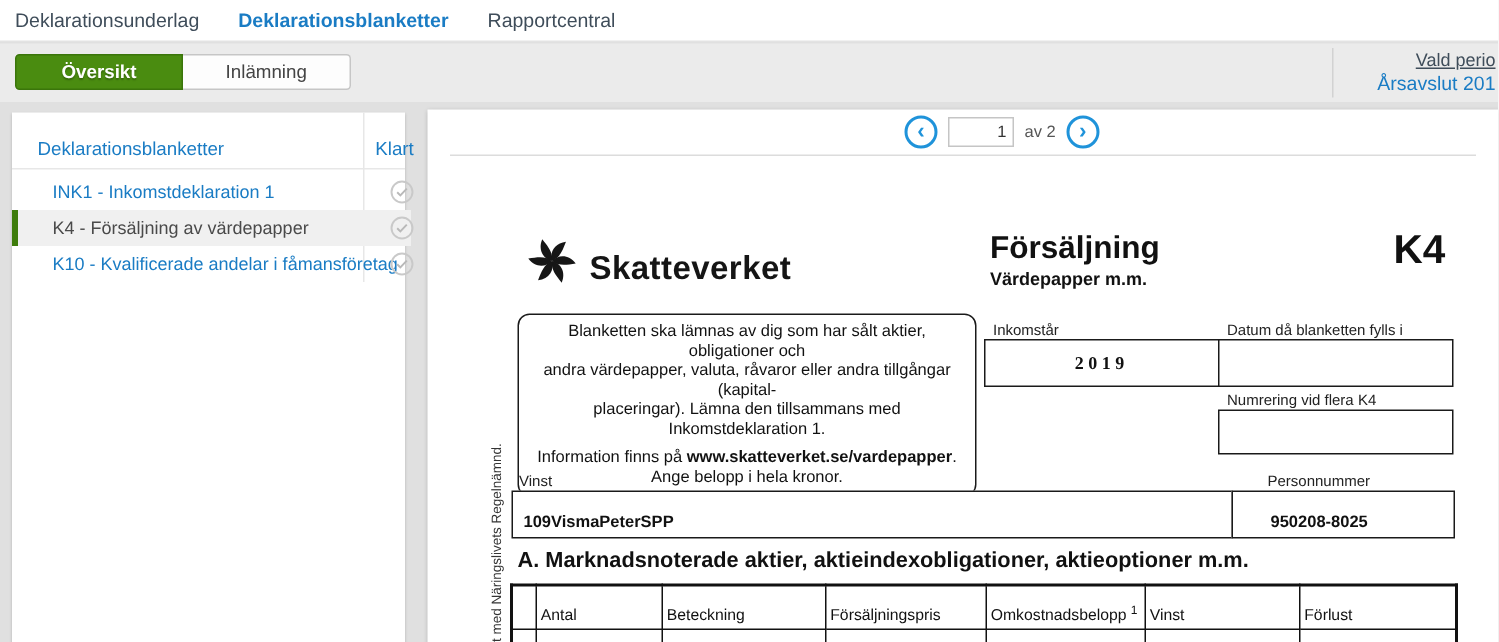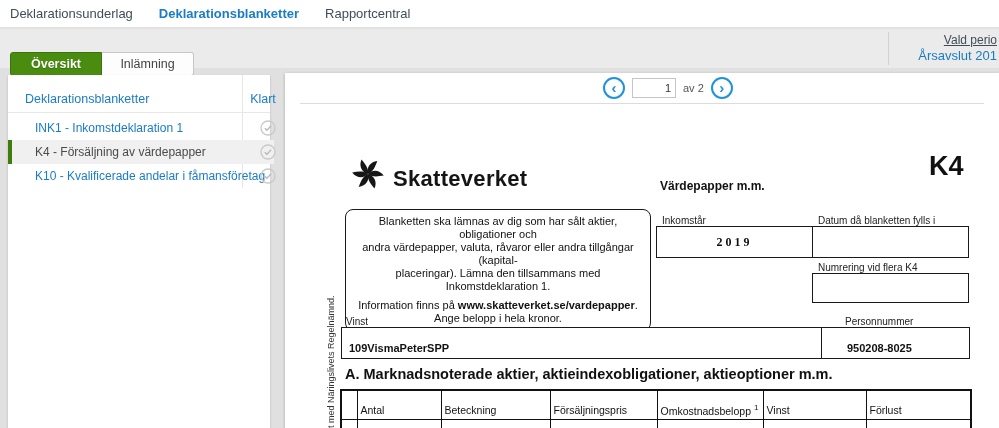--- a/index.html
+++ b/index.html
@@ -8,21 +8,21 @@
 
   
   .topnav{position:absolute;left:0;top:0;width:999px;height:28px;background:#fff;border-bottom:1px solid #e3e3e3;
     display:flex;align-items:center;gap:26px;padding-left:10px;box-sizing:border-box;}
   .topnav .navitem{font-size:13px;color:#3f4d5a;cursor:pointer;}
   .topnav .navitem.active{color:#1a7cc4;font-weight:bold;}
 
   
   .toolbar{position:absolute;left:0;top:29px;width:999px;height:39px;background:#ebebeb;}
   .seg{position:absolute;left:10px;top:7px;display:flex;}
-  .segbtn{width:92px;height:24px;font-size:12.5px;display:flex;align-items:center;justify-content:center;box-sizing:border-box;cursor:pointer;margin-top:16px;}
+  .segbtn{width:112px;height:24px;font-size:12.5px;display:flex;align-items:center;justify-content:center;box-sizing:border-box;cursor:pointer;}
   .segbtn.on{background:#4a8c10;border:1px solid #3a750a;color:#fff;border-radius:3px 0 0 3px;font-weight:bold;text-shadow:0 1px 1px rgba(0,0,0,.25);}
   .segbtn.off{background:#fdfdfd;border:1px solid #c6c6c6;border-left:none;color:#444;border-radius:0 3px 3px 0;}
   .tb-divider{position:absolute;left:888px;top:3px;width:1px;height:33px;background:#d2d2d2;}
   .period{position:absolute;right:2px;top:4px;width:110px;text-align:right;line-height:15px;}
   .period .plabel{font-size:12px;color:#3f4d5a;display:block;white-space:nowrap;text-decoration:underline;}
   .period .pvalue{font-size:13px;color:#1a7cc4;display:block;white-space:nowrap;cursor:pointer;}
 
   
   .sidebar{position:absolute;left:8px;top:75px;width:262px;height:360px;background:#fff;box-shadow:0 1px 2px rgba(0,0,0,.2);}
   .sb-title{position:absolute;left:17px;top:17px;font-size:12.5px;color:#1a7cc4;}
@@ -148,20 +148,21 @@
             <path d="M18 18 C 12 16.5, 8.5 10.5, 11.5 3.5 C 15.5 8.5, 18.8 12.5, 18 18 Z" transform="rotate(60 18 18)"></path>
             <path d="M18 18 C 12 16.5, 8.5 10.5, 11.5 3.5 C 15.5 8.5, 18.8 12.5, 18 18 Z" transform="rotate(120 18 18)"></path>
             <path d="M18 18 C 12 16.5, 8.5 10.5, 11.5 3.5 C 15.5 8.5, 18.8 12.5, 18 18 Z" transform="rotate(180 18 18)"></path>
             <path d="M18 18 C 12 16.5, 8.5 10.5, 11.5 3.5 C 15.5 8.5, 18.8 12.5, 18 18 Z" transform="rotate(240 18 18)"></path>
             <path d="M18 18 C 12 16.5, 8.5 10.5, 11.5 3.5 C 15.5 8.5, 18.8 12.5, 18 18 Z" transform="rotate(300 18 18)"></path>
           </g>
         </svg>
       </div>
       <div class="agency">Skatteverket</div>
 
+      <div class="ftitle1">Försäljning</div>
       <div class="ftitle2">Värdepapper m.m.</div>
       <div class="fcode">K4</div>
 
       <div class="infobox">
         <div>
           <div>Blanketten ska lämnas av dig som har sålt aktier, obligationer och</div>
           <div>andra värdepapper, valuta, råvaror eller andra tillgångar (kapital-</div>
           <div>placeringar). Lämna den tillsammans med Inkomstdeklaration 1.</div>
         </div>
         <div class="p2">

